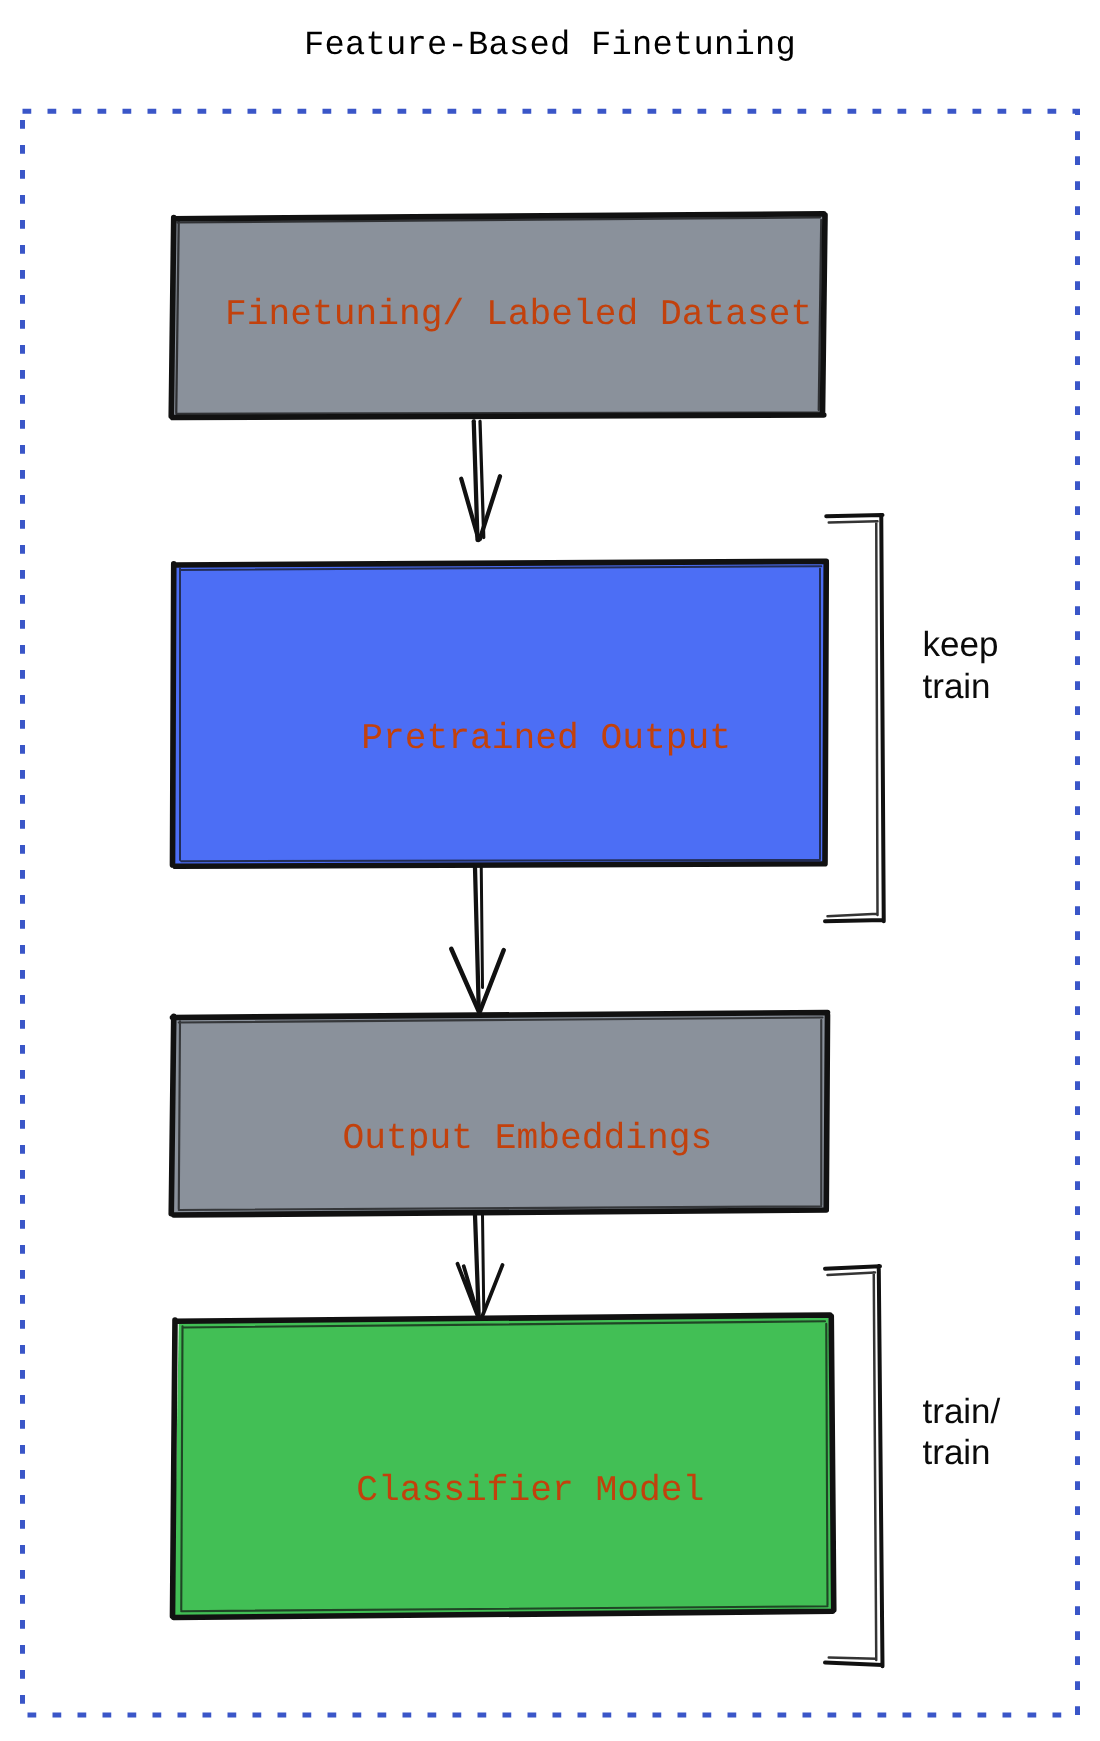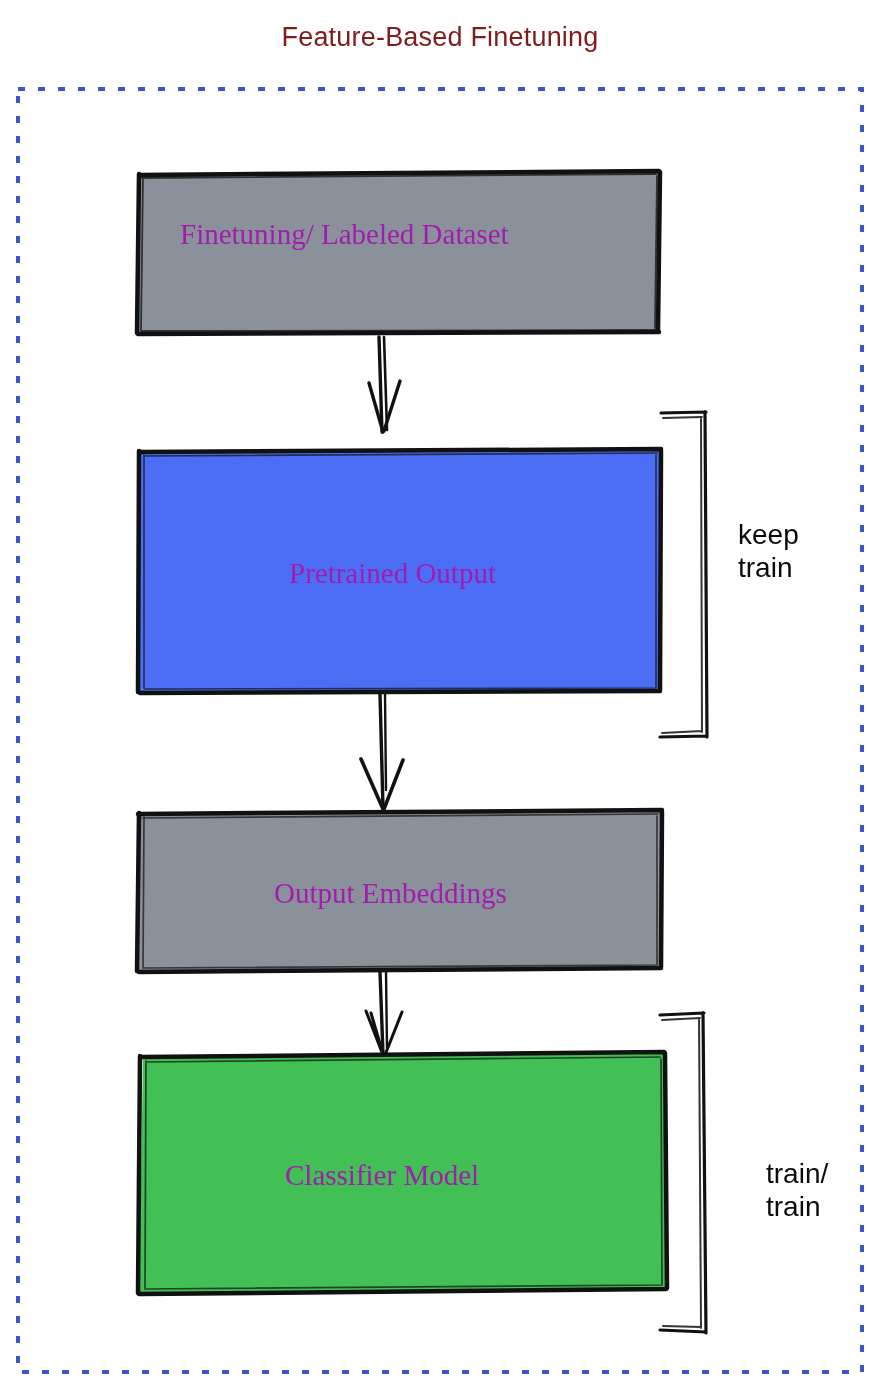--- a/index.html
+++ b/index.html
@@ -20,32 +20,33 @@
     width: 880px;
     height: 1393px;
   }
   .title {
     position: absolute;
     left: 0;
     top: 22px;
     width: 880px;
     text-align: center;
     font-size: 27px;
-    color: #7f1d1d;
-    font-family: Liberation Sans, sans-serif;
+    color: #000000;
+    font-family: Liberation Mono, monospace;
     letter-spacing: 0.2px;
     white-space: nowrap;
   }
   .node-label {
     position: absolute;
     font-size: 29px;
-    color: #a21caf;
-    font-family: Liberation Serif, serif;
+    color: #c2410c;
+    font-family: Liberation Mono, monospace;
     white-space: nowrap;
     pointer-events: none;
+    margin-top: 17px;
   }
   .side-label {
     position: absolute;
     font-size: 28px;
     color: #0b0b0b;
     line-height: 1.18;
     font-family: "Liberation Sans", sans-serif;
     white-space: nowrap;
   }
 </style>
@@ -112,21 +113,21 @@
 <div class="title">Feature-Based Finetuning</div>
 
 <div class="node-label" style="left:180px; top:218px;">Finetuning/ Labeled Dataset</div>
 
 <div class="node-label" style="left:289px; top:557px;">Pretrained Output</div>
 
 <div class="node-label" style="left:274px; top:877px;">Output Embeddings</div>
 
 <div class="node-label" style="left:285px; top:1159px;">Classifier Model</div>
 
-<div class="side-label" style="left:738px; top:499px;margin-top:19px;">
+<div class="side-label" style="left:738px; top:499px;">
   <div>keep</div>
   <div>train</div>
 </div>
 
-<div class="side-label" style="left:738px; top:1157px;margin-left:28px;">
+<div class="side-label" style="left:738px; top:1112px;">
   <div>train/</div>
   <div>train</div>
 </div>
 
 </body></html>

